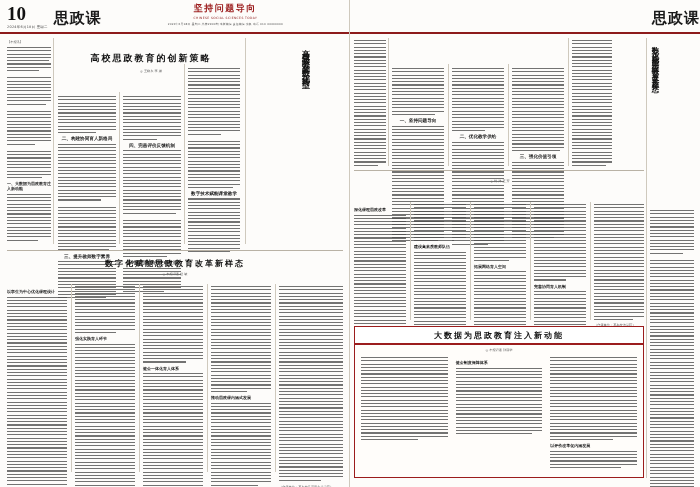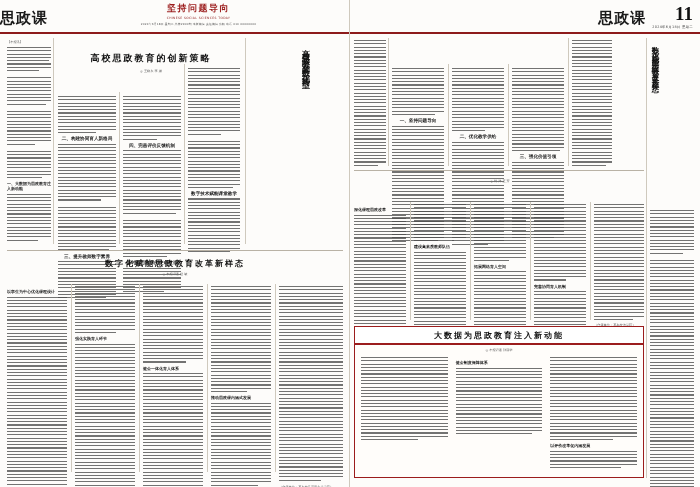--- a/index.html
+++ b/index.html
@@ -140,20 +140,24 @@
   }
 </style>
 </head>
 <body>
 
 <div class="page">
 
   <div class="half left-half">
 
     <div class="masthead">
+      <div class="mh-left">
+        <div class="folio folio-num">10</div>
+        <div class="folio-sub">2024年6月18日 星期二</div>
+      </div>
       <div style="padding-top:5px">
         <div class="section-title">思政课</div>
       </div>
       <div class="mh-center">
         <div class="paper-name">坚持问题导向</div>
         <div class="paper-en">CHINESE SOCIAL SCIENCES TODAY</div>
         <div class="paper-meta">2024年6月18日 星期二 总第2900期 本版编辑 责任编辑 张帆 电话 010-00000000</div>
       </div>
     </div>
 
@@ -778,24 +782,20 @@
       <div class="rule-v" style="position:absolute;left:275px;top:250px;height:188px;"></div>
     </div>
   </div>
 
   <div class="half right-half">
 
     <div class="masthead">
       <div class="mh-center" style="text-align:left;padding-left:6px;padding-top:5px"></div>
       <div style="padding-top:5px">
         <div class="section-title">思政课</div>
-      </div>
-      <div class="mh-right">
-        <div class="folio folio-num">11</div>
-        <div class="folio-sub">2024年6月18日 星期二</div>
       </div>
     </div>
 
     <div style="position:relative;height:451px;">
 
 
       <div class="col" style="left:300px;top:6px;height:160px;">
         <div class="vertical" style="font-size:7.5px;">数字化赋能思政教育改革新样态</div>
       </div>
 

